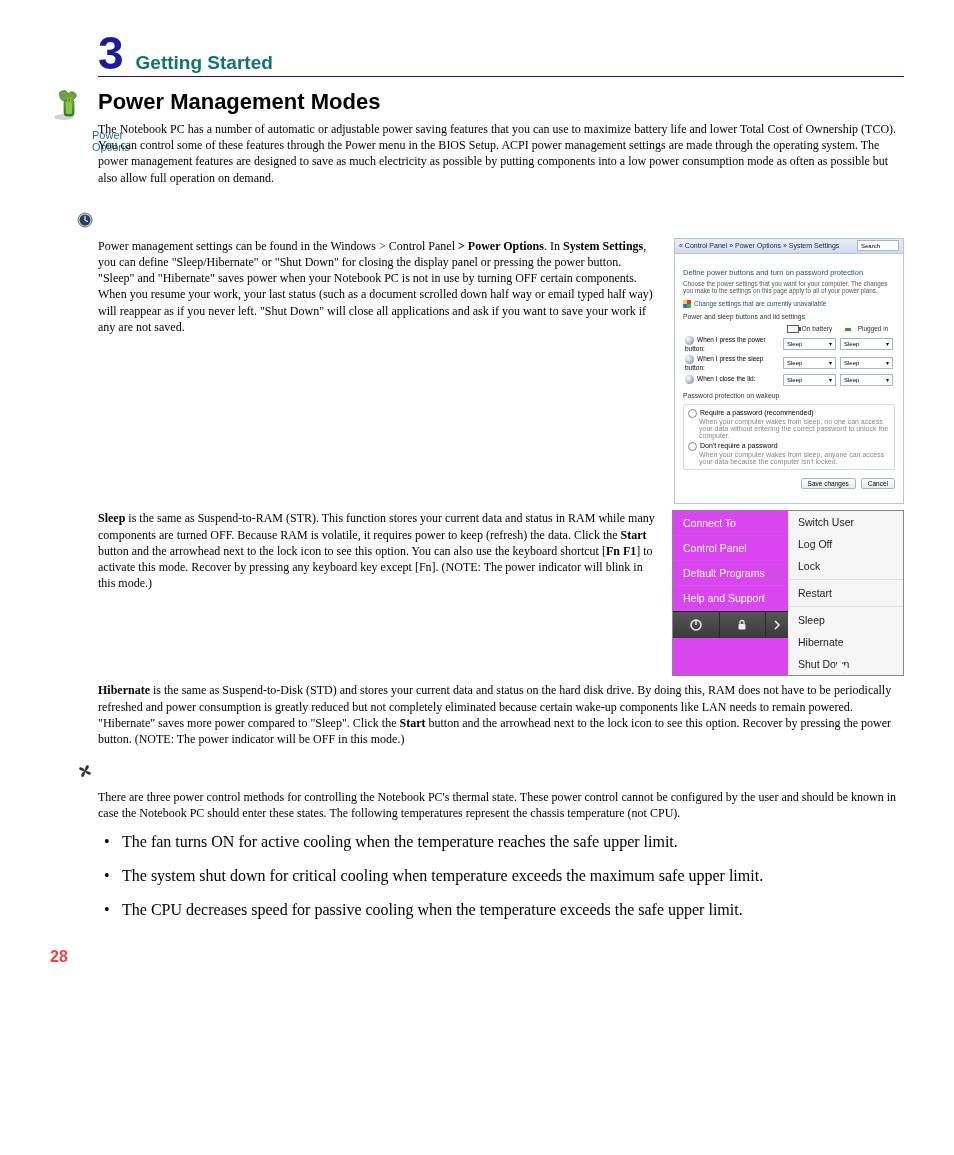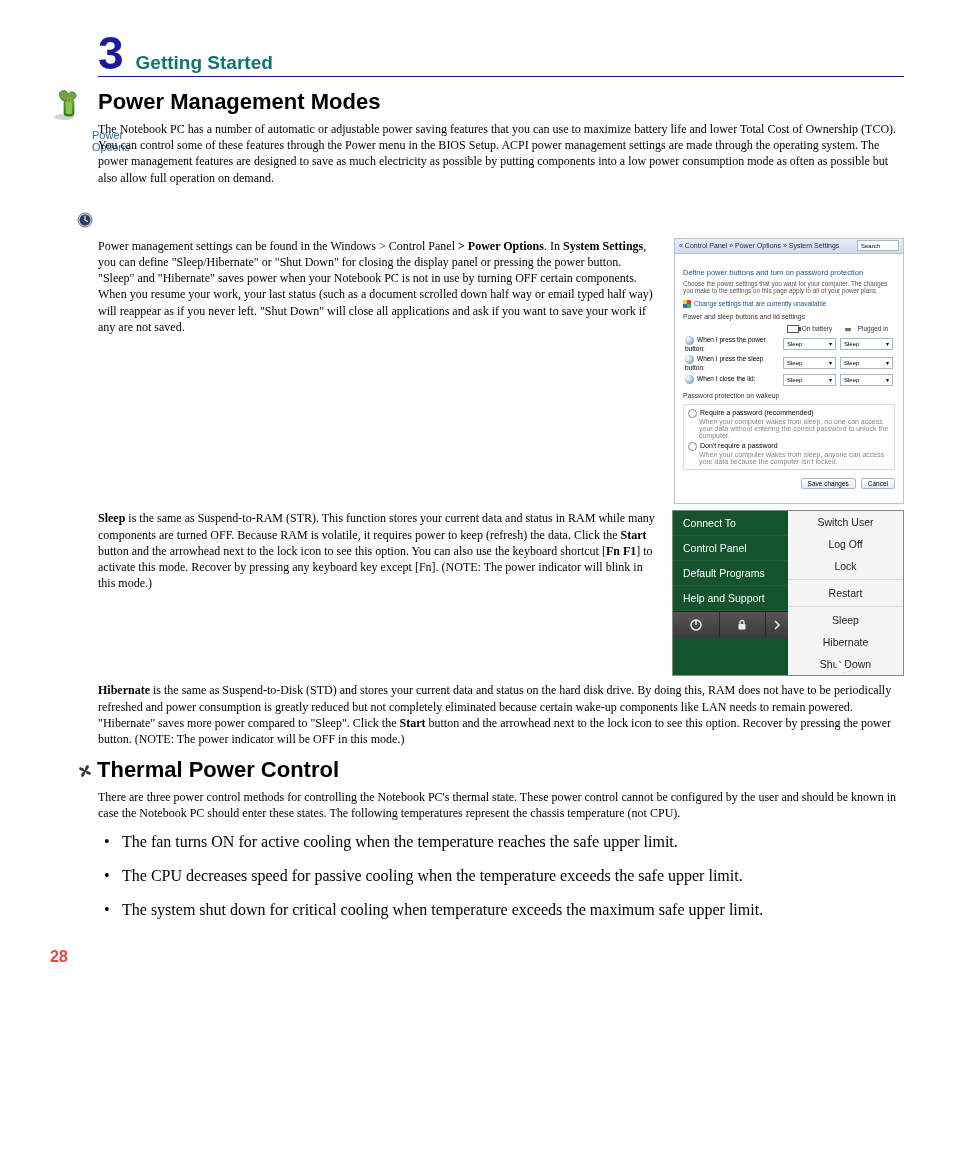--- a/index.html
+++ b/index.html
@@ -168,21 +168,21 @@
   .startmenu {
     width: 230px;
     display:flex;
     font-family: "Segoe UI", Tahoma, sans-serif;
     font-size: 11px;
     border:1px solid #888;
     background:#fff;
   }
   .startmenu .left {
     flex: 0 0 115px;
-    background:#14532d;
+    background:#d946ef;
     color:#fff;
     display:flex;
     flex-direction:column;
   }
   .startmenu .left .item {
     padding: 6px 10px;
     border-bottom:1px solid rgba(255,255,255,0.05);
     font-size:10.5px;
   }
   .startmenu .left .power-row {
@@ -197,21 +197,20 @@
   }
   .startmenu .left .pbtn:last-child{border-right:none;}
   .startmenu .right {
     flex:1;
     background:#f5f5f5;
     color:#222;
   }
   .startmenu .right .ritem {
     padding:5px 10px;
     font-size:10.5px;
-    text-align:center;
   }
   .startmenu .right .divider { border-top:1px solid #ddd; margin:2px 0;}
   .cursor {
     position:relative;
   }
   .cursor::after{
     content:"";
     position:absolute;
     right:56px; bottom:3px;
     width:10px;height:12px;
@@ -410,24 +409,24 @@
       <span class="mini-icon">
         <svg viewBox="0 0 18 18">
             <g fill="#333">
               <path d="M9 9 Q9 3 12 3 Q14 5 11 8 Z"></path>
               <path d="M9 9 Q15 9 15 12 Q13 14 10 11 Z"></path>
               <path d="M9 9 Q9 15 6 15 Q4 13 7 10 Z"></path>
               <path d="M9 9 Q3 9 3 6 Q5 4 8 7 Z"></path>
               <circle cx="9" cy="9" r="1.3"></circle>
             </g>
           </svg>
-      </span><span>Thermal Power Control</span>
+      </span>
     </div>
     <p>There are three power control methods for controlling the Notebook PC's thermal state. These power control cannot be configured by the user and should be known in case the Notebook PC should enter these states. The following temperatures represent the chassis temperature (not CPU).</p>
     <ul class="bullets">
       <li>The fan turns ON for active cooling when the temperature reaches the safe upper limit.</li>
+      <li>The system shut down for critical cooling when temperature exceeds the maximum safe upper limit.</li>
       <li>The CPU decreases speed for passive cooling when the temperature exceeds the safe upper limit.</li>
-      <li>The system shut down for critical cooling when temperature exceeds the maximum safe upper limit.</li>
     </ul>
   </div>
 
   <div class="page-num">28</div>
 </div>
 
 </body></html>

